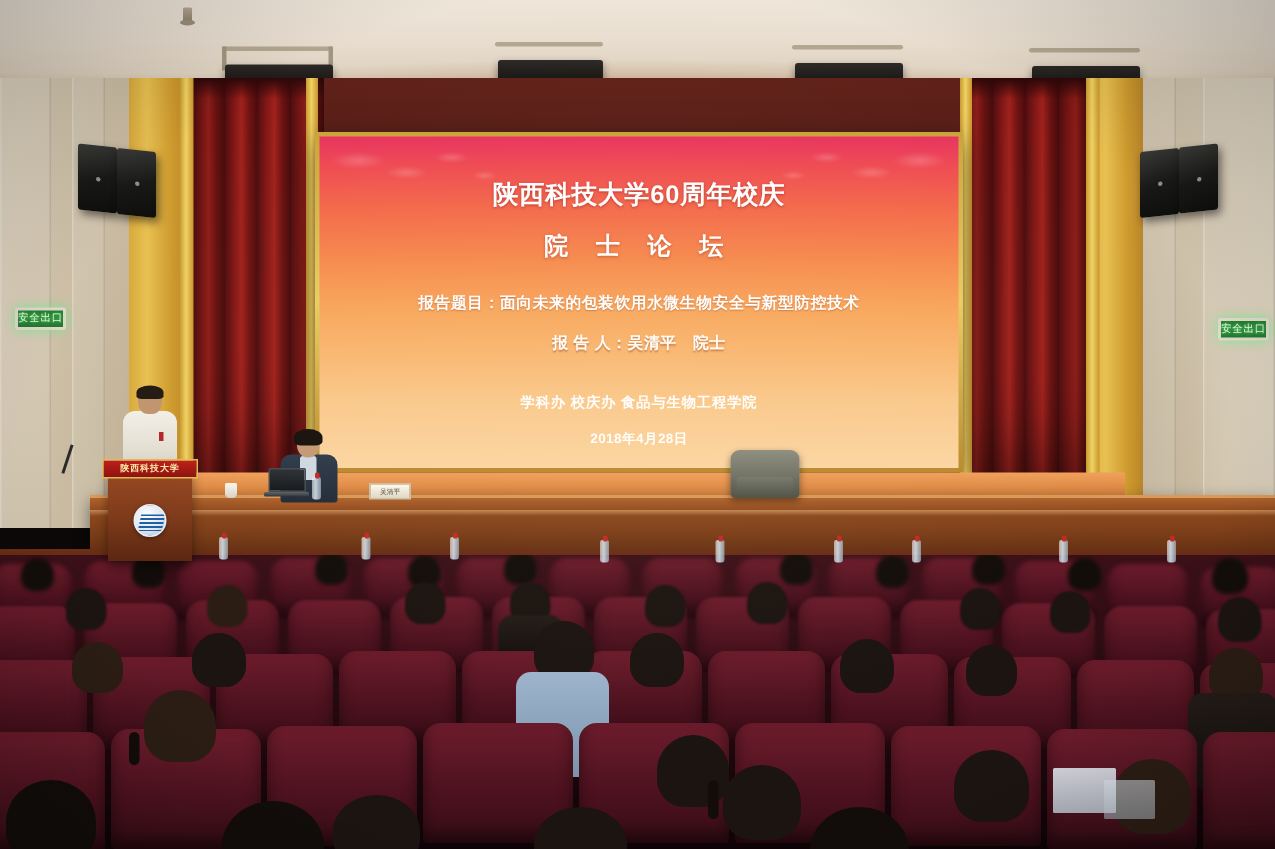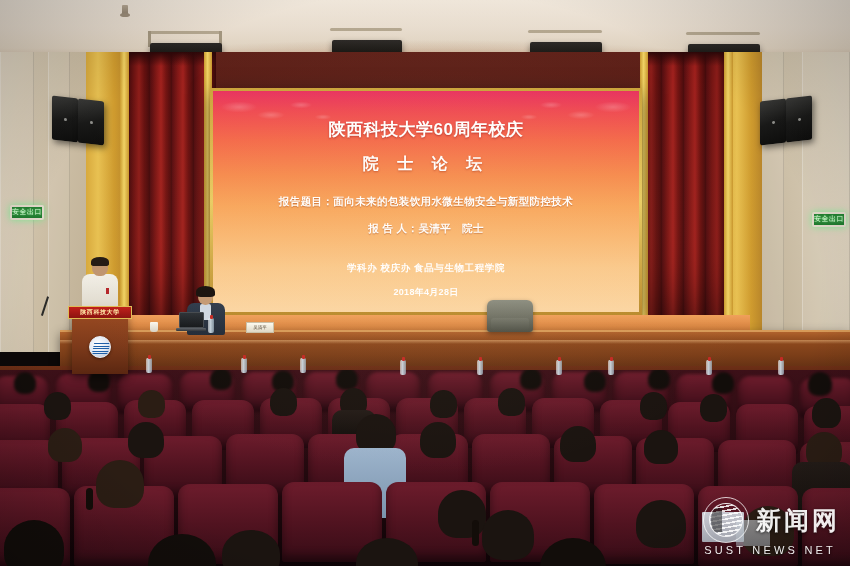--- a/index.html
+++ b/index.html
@@ -625,23 +625,14 @@
     <div class="paper-sheet" style="left:702px; top:142px; width:42px; height:30px;"></div>
     <div class="paper-sheet" style="left:736px; top:150px; width:34px; height:26px; opacity:.55;"></div>
 
     <div class="head dark" style="left:4px;   top:150px; width:60px; height:56px;"></div>
     <div class="head dark" style="left:148px; top:164px; width:68px; height:60px;"></div>
     <div class="head dark" style="left:540px; top:168px; width:66px; height:58px;"></div>
   </div>
 
   <div class="vignette"></div>
 
-  <div class="watermark">
-    <div class="wm-row">
-      <div class="wm-logo">
-        <div class="wm-logo-inner"></div>
-      </div>
-      <div class="wm-cn">新闻网</div>
-    </div>
-    <div class="wm-en">SUST NEWS NET</div>
-  </div>
 
 </div>
 
 </body></html>

